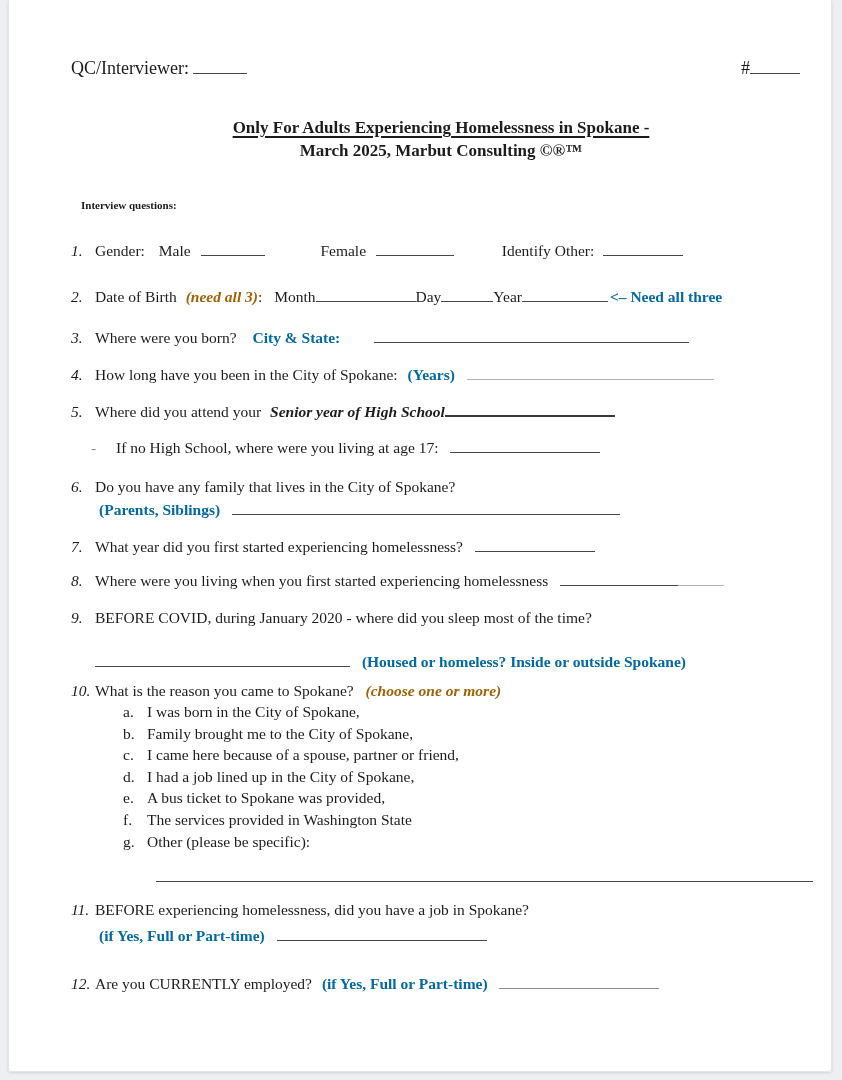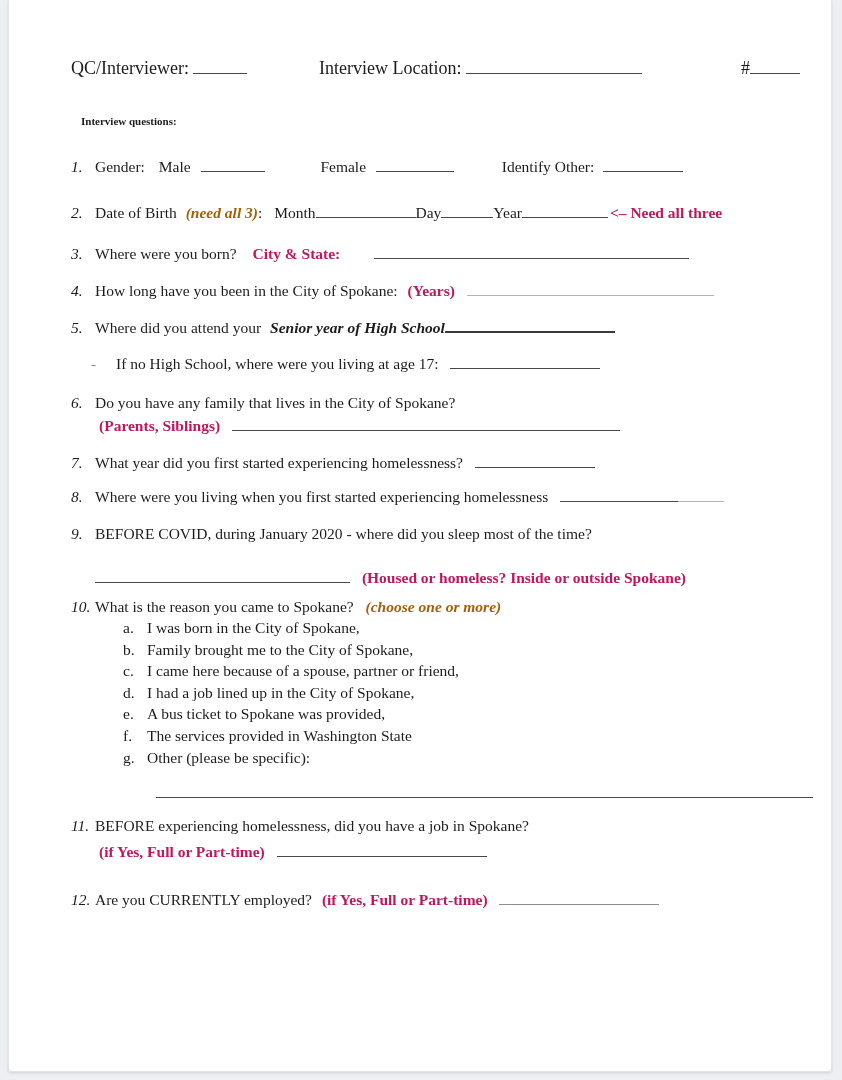--- a/index.html
+++ b/index.html
@@ -26,21 +26,21 @@
   .hdr-num { position:absolute; left:670px; top:0; }
 
   .title { text-align:center; margin-top:38px; font-weight:bold; font-size:17px; line-height:23px; }
   .title .u { text-decoration:underline; text-underline-offset:3px; text-decoration-thickness:1.5px; }
 
   .heading { margin-top:33px; margin-left:10px; font-weight:bold; font-size:11px; }
 
   .q { display:flex; }
   .qn { flex:0 0 24px; font-style:italic; }
   .qb { flex:1; }
-  .red { color:#be185d; font-weight:bold; }
+  .red { color:#0369a1; font-weight:bold; }
   .ri  { color:#a16207; font-weight:bold; font-style:italic; }
   .bi  { font-weight:bold; font-style:italic; }
 
   .mt26{margin-top:26px}.mt21{margin-top:21px}.mt19{margin-top:19px}
   .mt17{margin-top:17px}.mt16{margin-top:16px}.mt14{margin-top:14px}
   .mt9{margin-top:9px}.mt28{margin-top:28px}.mt18{margin-top:18px}
 
   .q-sub { margin-left:20px; }
   .dash { color:#8a8a8a; }
 
@@ -54,29 +54,29 @@
 </style>
 </head>
 <body>
 
 <div class="page">
   <div class="content">
 
     <div class="hdr">
       <span>QC/Interviewer:</span>
       <span class="bl" style="width:54px"></span>
-      <span class="hdr-loc">
-        <span>Interview Location:</span>
-        <span class="bl" style="width:176px"></span>
-      </span>
       <span class="hdr-num">
         <span>#</span><span class="bl" style="width:50px"></span>
       </span>
     </div>
 
+    <div class="title">
+      <div><span class="u">Only For Adults Experiencing Homelessness in Spokane -</span></div>
+      <div>March 2025,  Marbut Consulting ©®™</div>
+    </div>
 
     <div class="heading">Interview questions:</div>
 
     <div class="q mt26">
       <span class="qn">1.</span>
       <span class="qb">
         <span>Gender:</span>
         <span style="margin-left:10px">Male</span>
         <span class="bl" style="width:64px;margin-left:6px"></span>
         <span style="margin-left:52px">Female</span>

